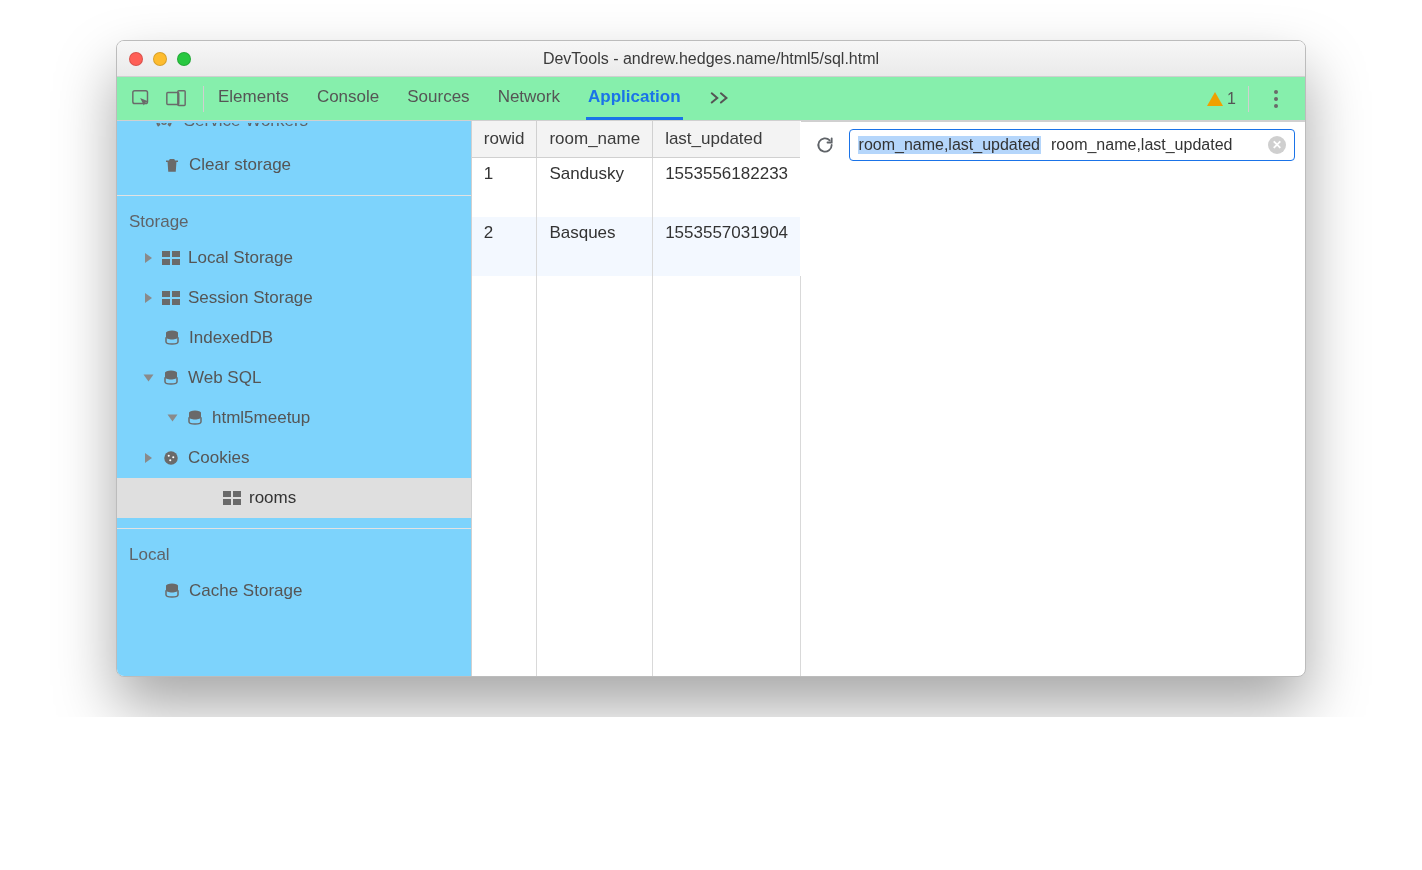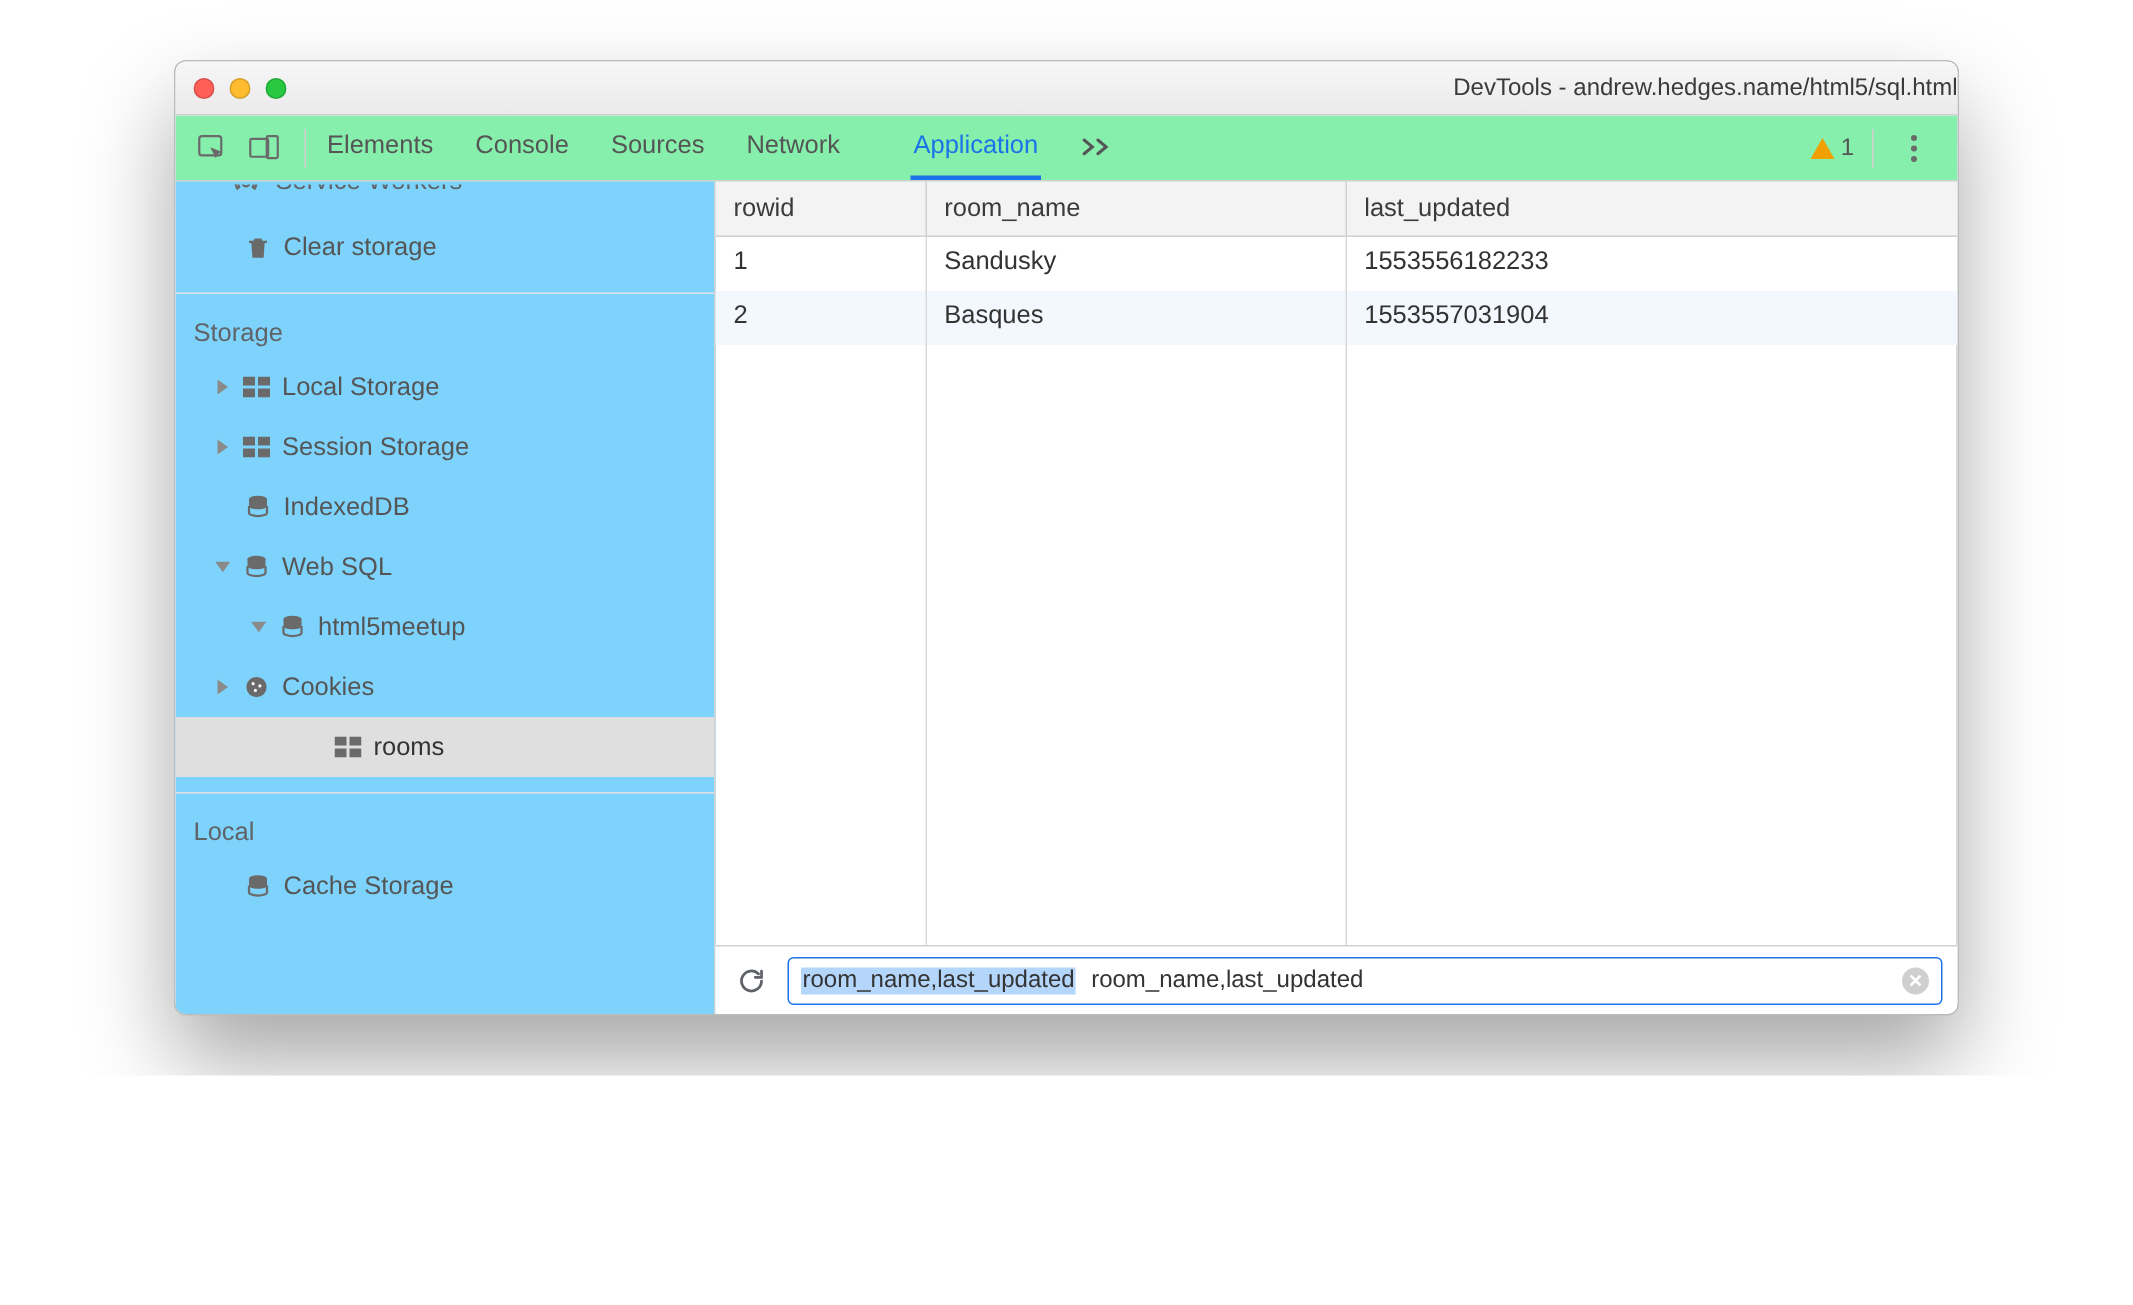--- a/index.html
+++ b/index.html
@@ -33,21 +33,21 @@
     position: relative;
   }
   .traffic-lights { display: flex; gap: 10px; }
   .tl { width: 14px; height: 14px; border-radius: 50%; border: 0.5px solid rgba(0,0,0,0.15); }
   .tl.red { background: #ff5f57; }
   .tl.yellow { background: #febc2e; }
   .tl.green { background: #28c840; }
   .title {
     position: absolute;
     left: 0; right: 0;
-    text-align: right;
+    text-align: center;
     font-size: 16px;
     color: #3b3b3b;
     pointer-events: none;
     font-weight: 400;
   }
   
   .tabbar {
     height: 44px;
     background: #86efac;
     border-bottom: 1px solid #d0d0d0;
@@ -76,22 +76,21 @@
     display: flex; align-items: center;
     font-size: 17px;
     color: #555;
     cursor: pointer;
     padding: 0 2px;
     border-bottom: 3px solid transparent;
   }
   .tab.active {
     color: #1a73e8;
     border-bottom: 3px solid #1a73e8;
-    font-weight: 400;
-    margin-left: 21px;
+    font-weight: 700;
   }
   .tabbar .right {
     display: flex; align-items: center; gap: 10px;
     color: #6a6a6a;
     padding-right: 4px;
   }
   .warn-count { display: flex; align-items: center; gap: 4px; color: #555; font-size: 16px; }
   .warn-triangle {
     width: 0; height: 0;
     border-left: 8px solid transparent;
@@ -152,21 +151,20 @@
   }
   .disclosure.open { transform: rotate(90deg); }
   .indent-1 { padding-left: 26px !important; }
   .indent-2 { padding-left: 50px !important; }
   .indent-4 { padding-left: 104px !important; }
 
   
   .main {
     flex: 1;
     display: flex;
-    flex-direction: column;
   }
   .table-wrap { flex: 1; display: flex; overflow: hidden; }
   table.data {
     border-collapse: collapse;
     width: 100%;
     font-size: 17px;
     color: #333;
   }
   table.data th {
     text-align: left;

